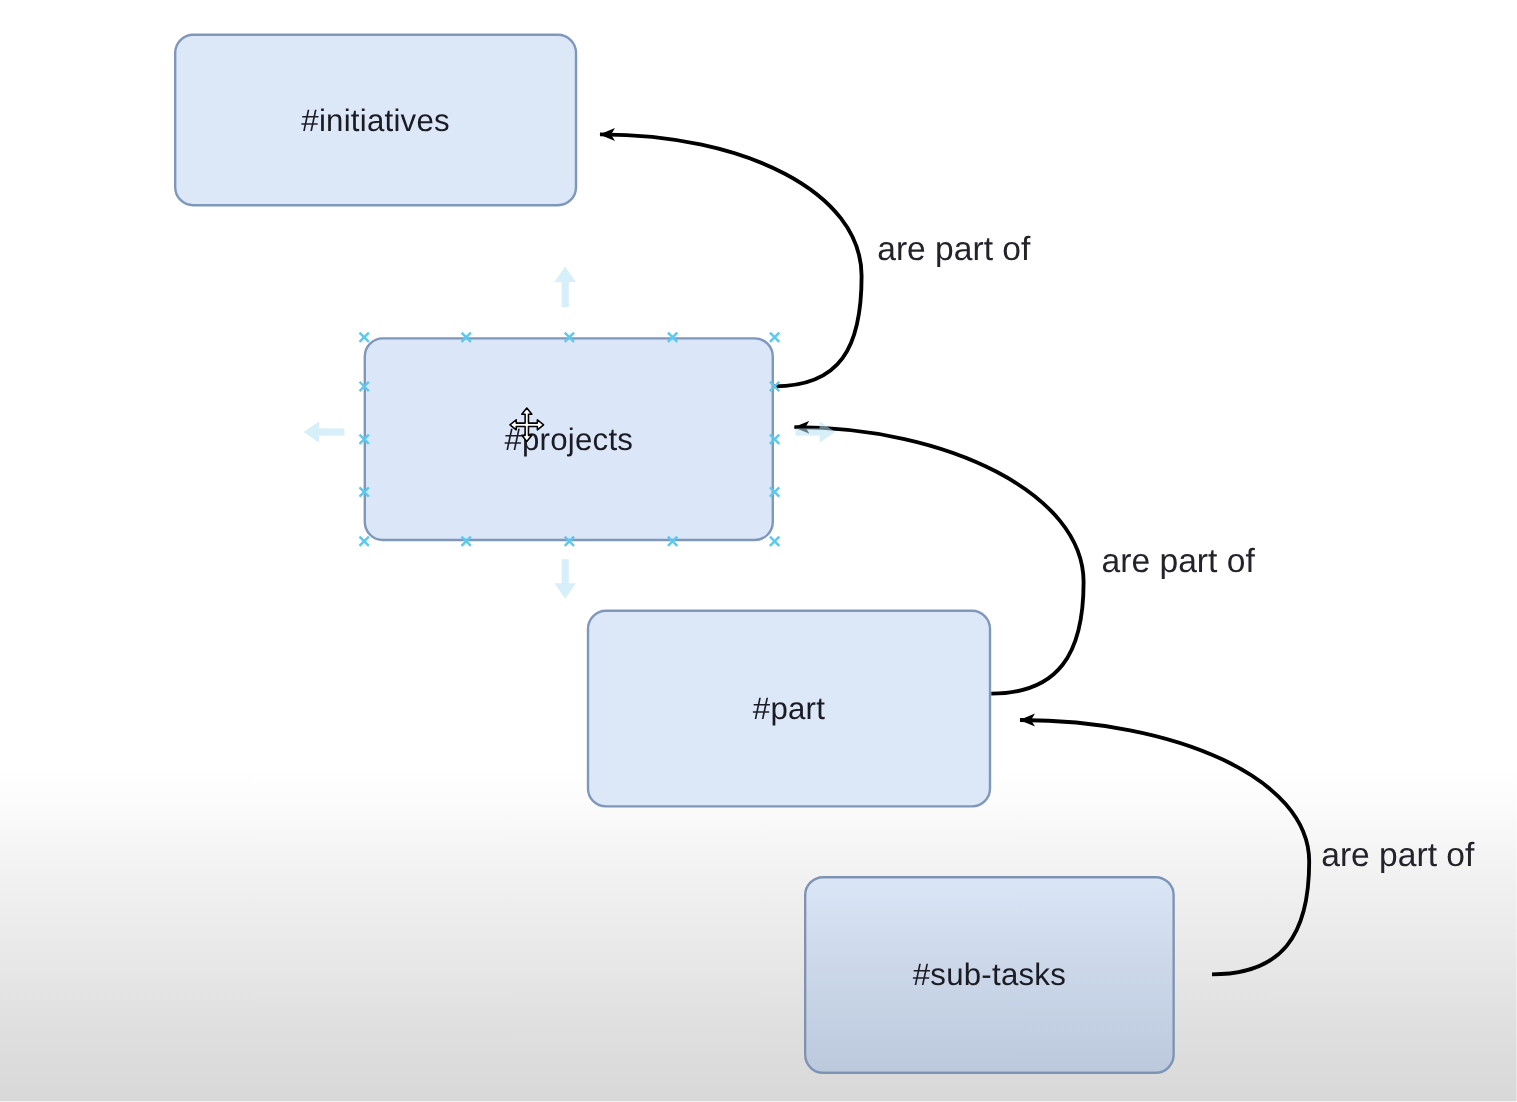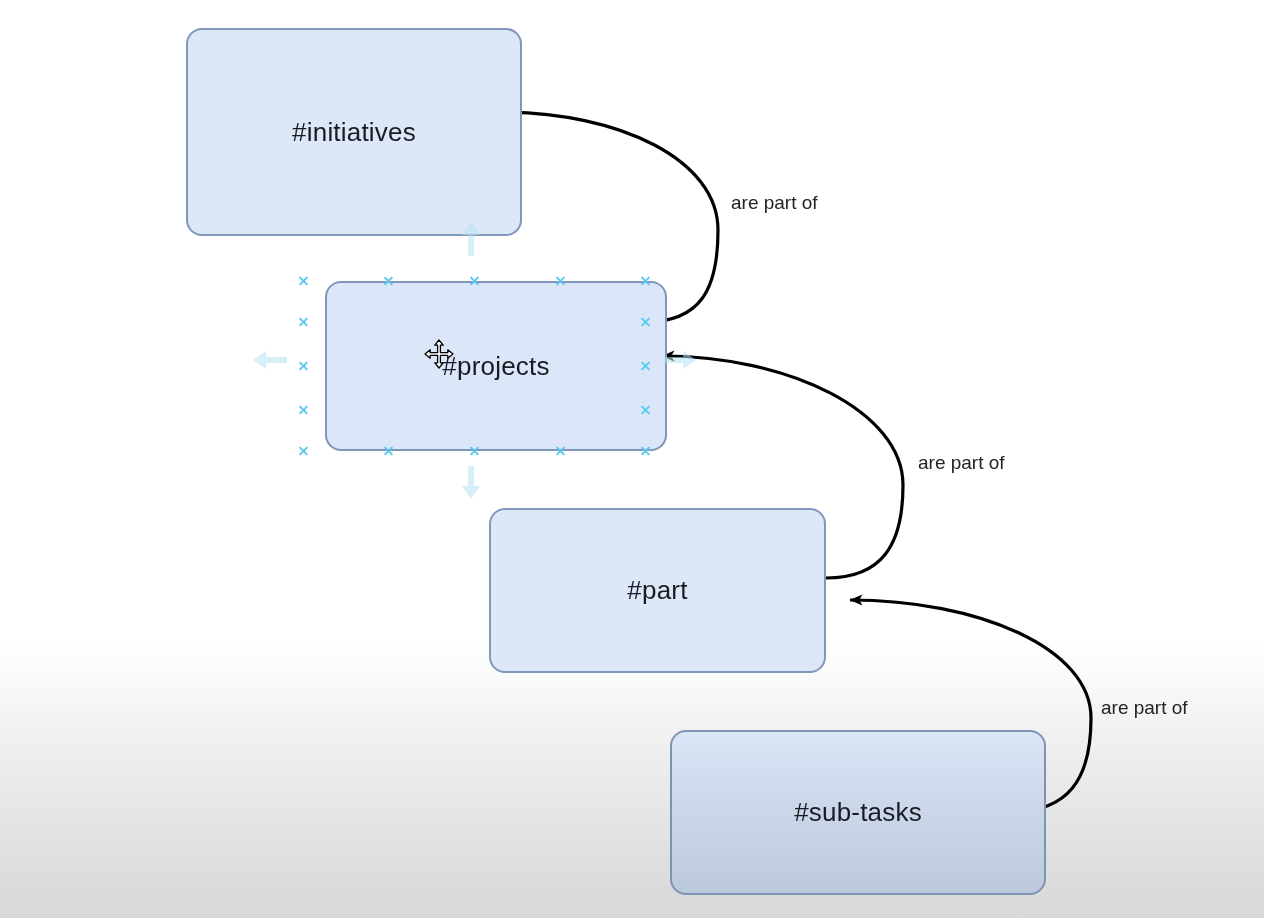--- a/index.html
+++ b/index.html
@@ -54,42 +54,40 @@
     font-size: 26px;
     color: #1b1b23;
     letter-spacing: 0.2px;
     white-space: nowrap;
   }
 
   #node-initiatives {
     left: 145px;
     top: 28px;
     width: 336px;
-    height: 208px;
-    margin-left: 41px;
+    height: 144px;
   }
   #node-projects {
     left: 303px;
     top: 281px;
     width: 342px;
     height: 170px;
     background: #dbe6f8;
     border-color: #7f97ba;
-    margin-left: 22px;
   }
   #node-tasks {
     left: 489px;
     top: 508px;
     width: 337px;
     height: 165px;
   }
   #node-subtasks {
     left: 670px;
     top: 730px;
-    width: 376px;
+    width: 309px;
     height: 165px;
     border-color: #7d93b4;
     background: linear-gradient(to bottom, #dae5f6 0%, #ccd8ea 45%, #bcc9dd 100%);
   }
 
   
   .handle {
     position: absolute;
     width: 11px;
     height: 11px;
@@ -147,21 +145,21 @@
     border-right: 13px solid #b8e2f5; }
 
   .hint-right .hint-shaft{ left: 0px;  top: -3px; width: 22px; height: 6px; }
   .hint-right .hint-head { left: 20px; top: -9px;
     border-top: 9px solid transparent; border-bottom: 9px solid transparent;
     border-left: 13px solid #b8e2f5; }
 
   
   .edge-label {
     position: absolute;
-    font-size: 19px;
+    font-size: 28px;
     color: #232329;
     white-space: nowrap;
   }
   #edge-label-1 { left: 731px; top: 192px; }
   #edge-label-2 { left: 918px; top: 452px; }
   #edge-label-3 { left: 1101px; top: 697px; }
 
   
   #move-cursor {
     position: absolute;

